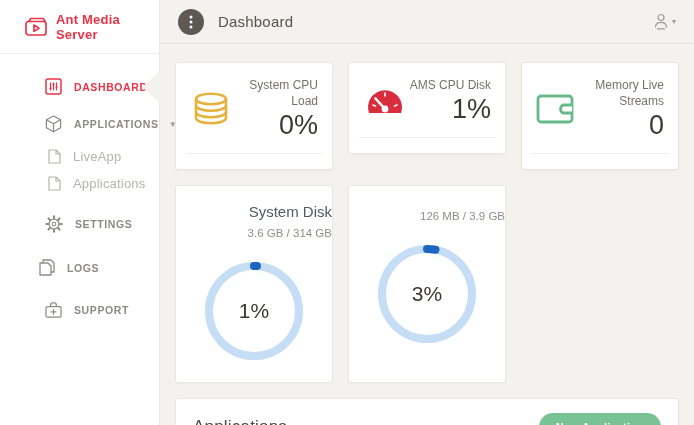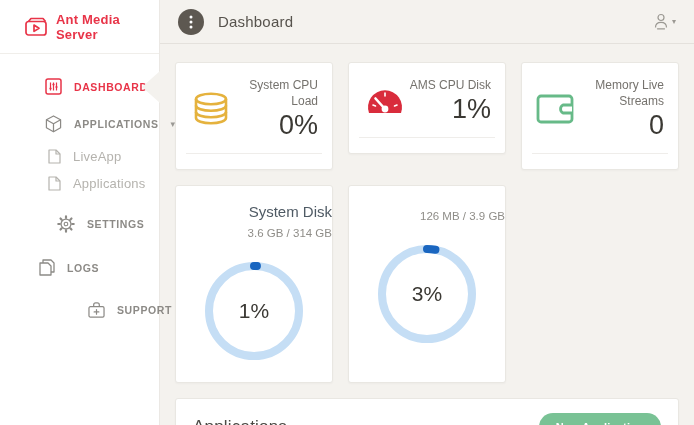--- a/index.html
+++ b/index.html
@@ -149,21 +149,21 @@
     <div class="nav-item sub">
       <span class="icon">
         <svg width="13" height="15" viewBox="0 0 13 15" fill="none" stroke="#b5b3ae" stroke-width="1.2" stroke-linejoin="round">
           <path d="M1 1 H8 L12 5 V14 H1 Z"></path>
             <path d="M8 1 V5 H12"></path>
         </svg>
       </span>
       <span class="lbl">Applications</span>
     </div>
 
-    <div class="nav-item" style="margin-top:8px;margin-left:12px;">
+    <div class="nav-item" style="margin-top:8px;">
       <span class="icon">
         <svg width="18" height="18" viewBox="0 0 20 20" fill="none" stroke="#8c8a86">
           <circle cx="10" cy="10" r="5.5" stroke-width="1.4"></circle>
           <circle cx="10" cy="10" r="2" stroke-width="1.2"></circle>
           <g stroke-width="2.4" stroke-linecap="round">
             <path d="M10 1.4 V3.2 M10 16.8 V18.6 M1.4 10 H3.2 M16.8 10 H18.6 M3.9 3.9 L5.2 5.2 M14.8 14.8 L16.1 16.1 M16.1 3.9 L14.8 5.2 M5.2 14.8 L3.9 16.1"></path>
           </g>
         </svg>
       </span>
       <span class="lbl">SETTINGS</span>
@@ -172,21 +172,21 @@
     <div class="nav-item" style="margin-top:6px;padding-left:39px;">
       <span class="icon">
         <svg width="16" height="17" viewBox="0 0 16 17" fill="none" stroke="#8c8a86" stroke-width="1.3" stroke-linejoin="round">
           <path d="M4 4 V1 H12 L15 4 V13 H12"></path>
           <path d="M1 4 H9 L12 7 V16 H1 Z"></path>
         </svg>
       </span>
       <span class="lbl">LOGS</span>
     </div>
 
-    <div class="nav-item" style="margin-top:6px;margin-left:43px;">
+    <div class="nav-item" style="margin-top:6px;">
       <span class="icon">
         <svg width="17" height="16" viewBox="0 0 18 17" fill="none" stroke="#8c8a86" stroke-width="1.3" stroke-linejoin="round">
           <rect x="1" y="5" width="16" height="11" rx="1.5"></rect>
           <path d="M6 5 V3.2 A2.2 2.2 0 0 1 8.2 1 H9.8 A2.2 2.2 0 0 1 12 3.2 V5"></path>
           <path d="M9 8 V13 M6.5 10.5 H11.5" stroke-linecap="round"></path>
         </svg>
       </span>
       <span class="lbl">SUPPORT</span>
     </div>
 

